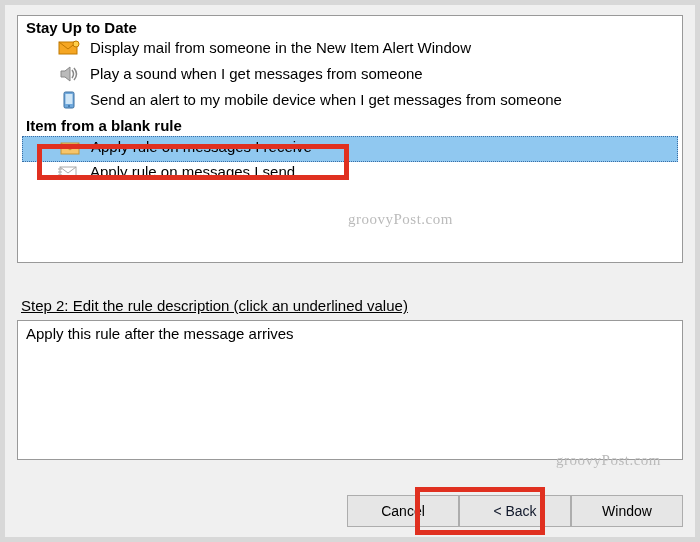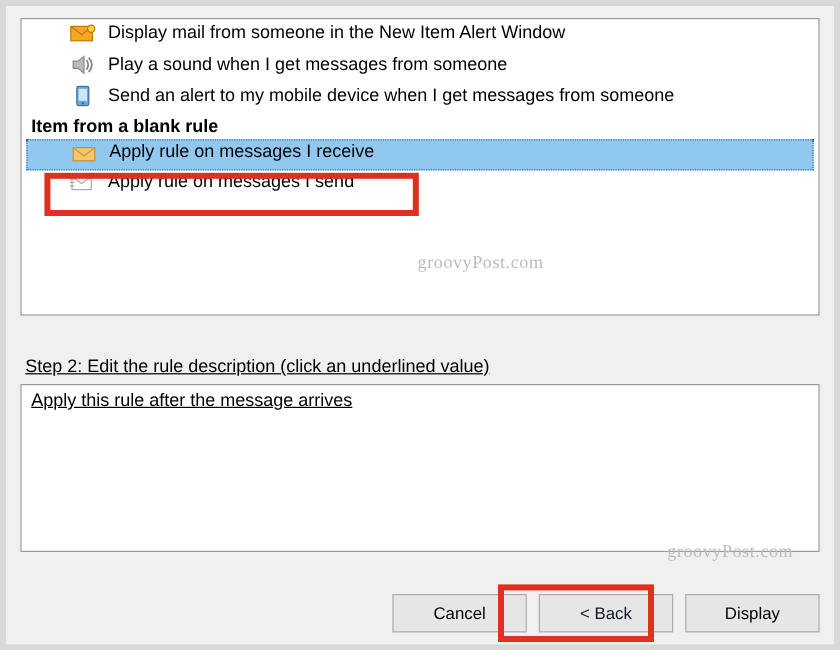--- a/index.html
+++ b/index.html
@@ -71,28 +71,26 @@
     margin: 34px 4px 6px 4px;
     font-size: 15px;
     text-decoration: underline;
   }
   .desc-box {
     background: #fff;
     border: 1px solid #999;
     height: 140px;
     padding: 4px 8px;
     font-size: 15px;
-    text-decoration: underline;
   }
   .button-bar {
     position: absolute;
     bottom: 10px;
     right: 12px;
     display: flex;
-    gap: 10px;
   }
   .btn {
     width: 112px;
     height: 32px;
     background: #e6e6e6;
     border: 1px solid #adadad;
     font-size: 14px;
     font-family: inherit;
     display: flex;
     align-items: center;
@@ -104,20 +102,21 @@
     border: 2px solid #0d5ba8;
     background: #e6e6e6;
   }
 </style>
 </head>
 <body>
 
 <div class="card">
 
   <div class="list-box">
+    <div class="section-header">Stay Up to Date</div>
 
     <div class="item">
       <span class="icon-slot">
         <svg width="22" height="16" viewBox="0 0 22 16">
           <rect x="1" y="2" width="18" height="12" fill="#f5a623" stroke="#c07800"></rect>
           <polyline points="1,2 10,9 19,2" fill="none" stroke="#c07800"></polyline>
           <circle cx="18" cy="4" r="3" fill="#ffcf4a" stroke="#c07800"></circle>
         </svg>
       </span>
       <span>Display mail from someone in the New Item Alert Window</span>
@@ -177,18 +176,18 @@
   <div class="step-label">Step 2: Edit the rule description (click an underlined value)</div>
 
   <div class="desc-box">
     <span>Apply this rule after the message arrives</span>
     <div class="watermark" style="right:34px; bottom:68px;">groovyPost.com</div>
   </div>
 
   <div class="button-bar">
     <button class="btn">Cancel</button>
     <button class="btn disabled">&lt; Back</button>
-    <button class="btn">Display</button>
+    <button class="btn">Window</button>
   </div>
 
   <div class="red-highlight" style="left:410px; bottom:2px; width:130px; height:48px;"></div>
 
 </div>
 
 </body></html>

